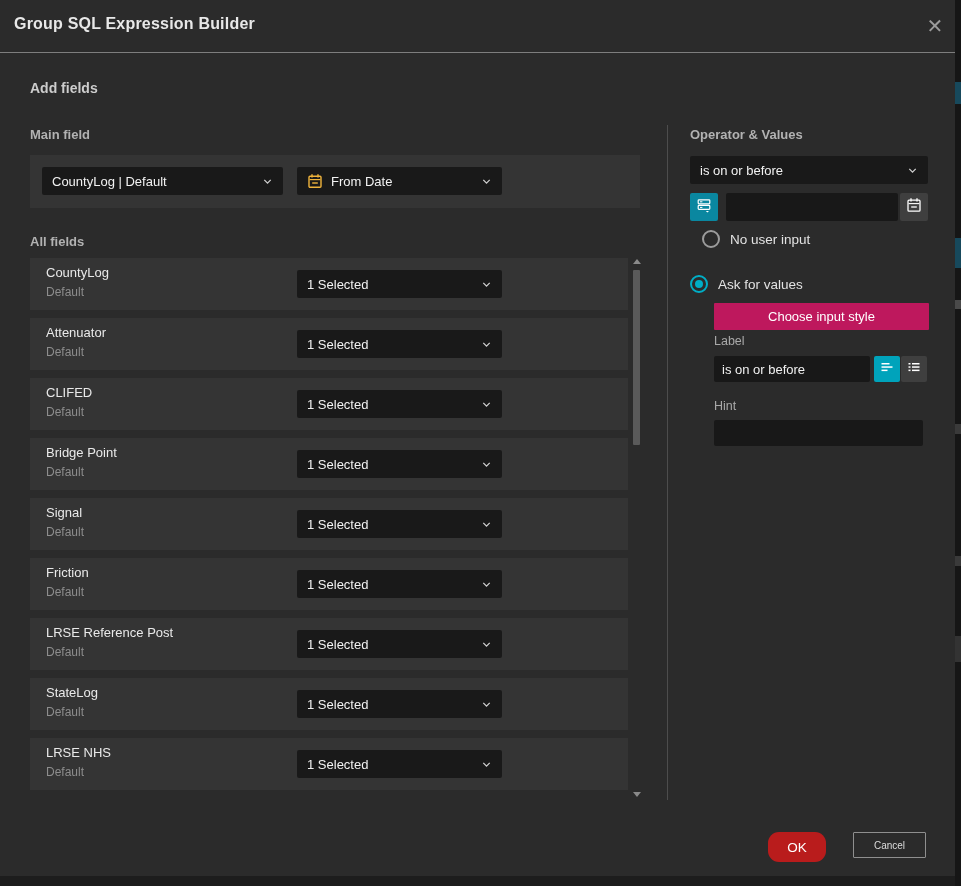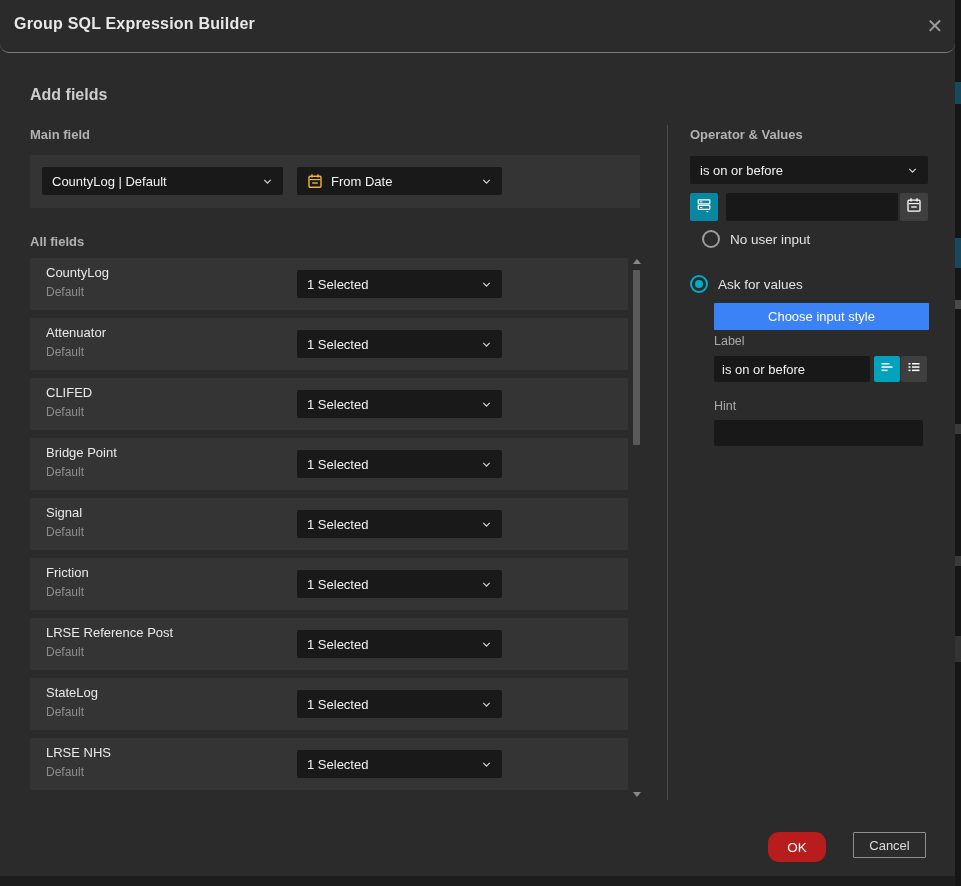--- a/index.html
+++ b/index.html
@@ -1,25 +1,25 @@
 <!DOCTYPE html>
 <html><head>
 <meta charset="utf-8">
 <style>
   html,body{margin:0;padding:0;background:#181818;}
   body{width:961px;height:886px;position:relative;overflow:hidden;
        font-family:"Liberation Sans", sans-serif;-webkit-font-smoothing:antialiased;}
   .dialog{position:absolute;left:0;top:0;width:955px;height:876px;background:#2b2b2b;}
   
-  .titlebar{position:absolute;left:0;top:0;width:955px;height:52px;border-bottom:1px solid #7e7e7e;border-radius:9px;}
+  .titlebar{position:absolute;left:0;top:0;width:955px;height:52px;border-bottom:1px solid #7e7e7e;}
   .title{position:absolute;left:14px;top:15px;font-size:16px;font-weight:700;color:#e8e8e8;letter-spacing:.2px;}
   .close{position:absolute;left:922px;top:13px;width:26px;height:26px;color:#9c9c9c;font-size:20px;
          line-height:26px;text-align:center;cursor:pointer;}
   
-  .h-add{position:absolute;left:30px;top:86px;font-size:16px;font-weight:700;color:#cdcdcd;}
+  .h-add{position:absolute;left:30px;top:80px;font-size:14px;font-weight:700;color:#cdcdcd;}
   .h-sub{position:absolute;font-size:13px;font-weight:700;color:#b2b2b2;}
   
   .select{display:flex;align-items:center;background:#191919;border-radius:2px;height:28px;
           padding:0 10px;color:#f2f2f2;font-size:13px;cursor:pointer;box-sizing:border-box;}
   .select .txt{flex:1;white-space:nowrap;overflow:hidden;}
   .chev{flex:none;margin-left:6px;display:flex;}
   
   .main-panel{position:absolute;left:30px;top:155px;width:610px;height:53px;background:#343434;}
   .sel-layer{position:absolute;left:12px;top:12px;width:241px;}
   .sel-field{position:absolute;left:267px;top:12px;width:205px;}
@@ -45,35 +45,35 @@
   .btn-inputtype{left:690px;top:193px;background:#0a87a0;}
   .val-input{position:absolute;left:726px;top:193px;width:172px;height:28px;background:#181818;border:none;
              border-radius:2px;color:#f0f0f0;font-size:13px;padding:0 8px;box-sizing:border-box;outline:none;}
   .btn-cal{left:900px;top:193px;background:#3f3f3f;}
   .radio-row{position:absolute;left:690px;display:flex;align-items:center;cursor:pointer;}
   .radio{width:14px;height:14px;border-radius:50%;border:2px solid #9c9c9c;box-sizing:content-box;
          display:flex;align-items:center;justify-content:center;}
   .radio.sel{border-color:#00aec6;}
   .radio.sel::after{content:'';width:8px;height:8px;border-radius:50%;background:#00aec6;}
   .radio-lab{margin-left:10px;font-size:13.5px;color:#e2e2e2;}
-  .btn-choose{position:absolute;left:714px;top:303px;width:215px;height:27px;background:#3b82f6;color:#fff;
+  .btn-choose{position:absolute;left:714px;top:303px;width:215px;height:27px;background:#be185d;color:#fff;
               font-size:13px;display:flex;align-items:center;justify-content:center;cursor:pointer;border-radius:1px;}
   .lab-label{position:absolute;left:714px;top:334px;font-size:12.5px;color:#a9a9a9;}
   .label-input{position:absolute;left:714px;top:356px;width:156px;height:26px;background:#181818;border:none;
                border-radius:2px;color:#f0f0f0;font-size:13px;padding:0 8px;box-sizing:border-box;outline:none;}
   .btn-align{left:874px;top:356px;width:26px;height:26px;background:#00a3bb;}
   .btn-list{left:901px;top:356px;width:26px;height:26px;background:#3f3f3f;}
   .lab-hint{position:absolute;left:714px;top:399px;font-size:12.5px;color:#a9a9a9;}
   .hint-input{position:absolute;left:714px;top:420px;width:209px;height:26px;background:#181818;border:none;
               border-radius:2px;color:#f0f0f0;font-size:13px;padding:0 8px;box-sizing:border-box;outline:none;}
   
   .btn-ok{position:absolute;left:768px;top:832px;width:58px;height:30px;background:#b91c1c;color:#fff;
           font-size:13.5px;display:flex;align-items:center;justify-content:center;cursor:pointer;border-radius:11px;}
   .btn-cancel{position:absolute;left:853px;top:832px;width:73px;height:26px;background:transparent;color:#dcdcdc;
-          border:1px solid #8f8f8f;font-size:13px;display:flex;align-items:center;justify-content:center;
+          border:1px solid #8f8f8f;font-size:10px;display:flex;align-items:center;justify-content:center;
           cursor:pointer;box-sizing:border-box;border-radius:1px;}
   
   .edge{position:absolute;left:955px;top:0;width:6px;height:886px;background:#161616;}
   .edge .frag{position:absolute;left:0;width:6px;}
   .bottom-strip{position:absolute;left:0;top:876px;width:955px;height:10px;background:#1d1d1d;}
 </style>
 </head>
 <body>
 
 <div class="dialog">

